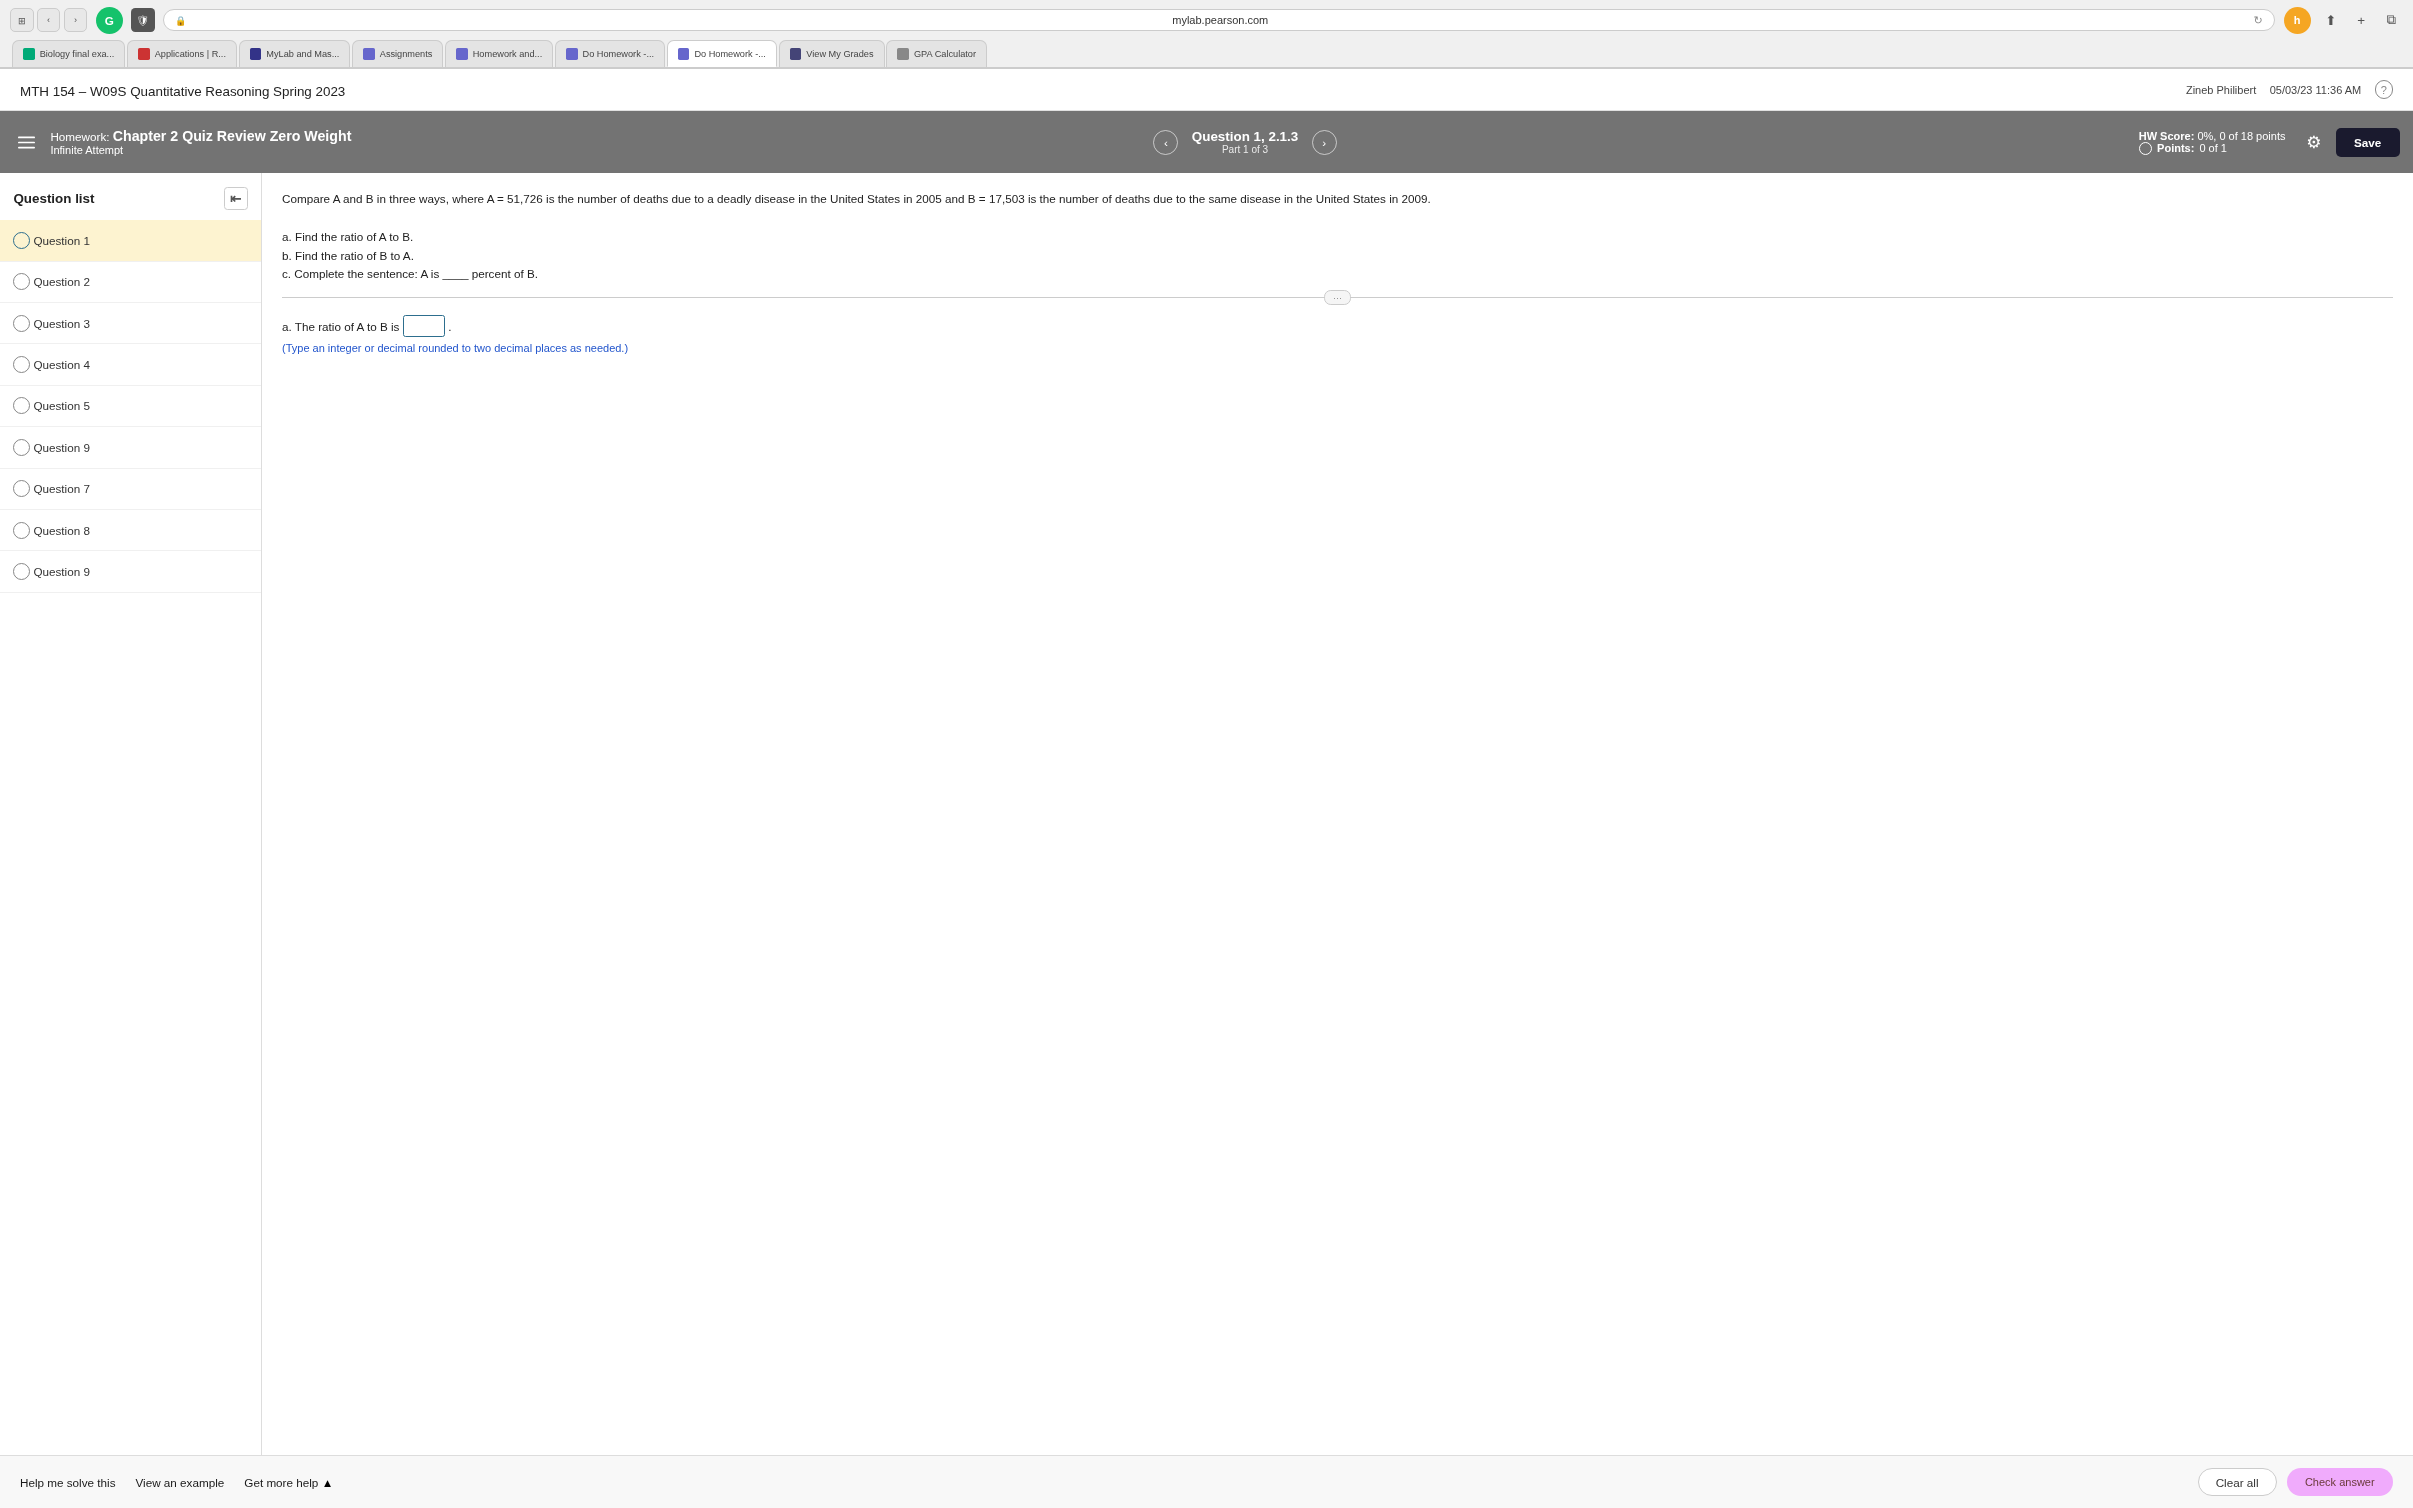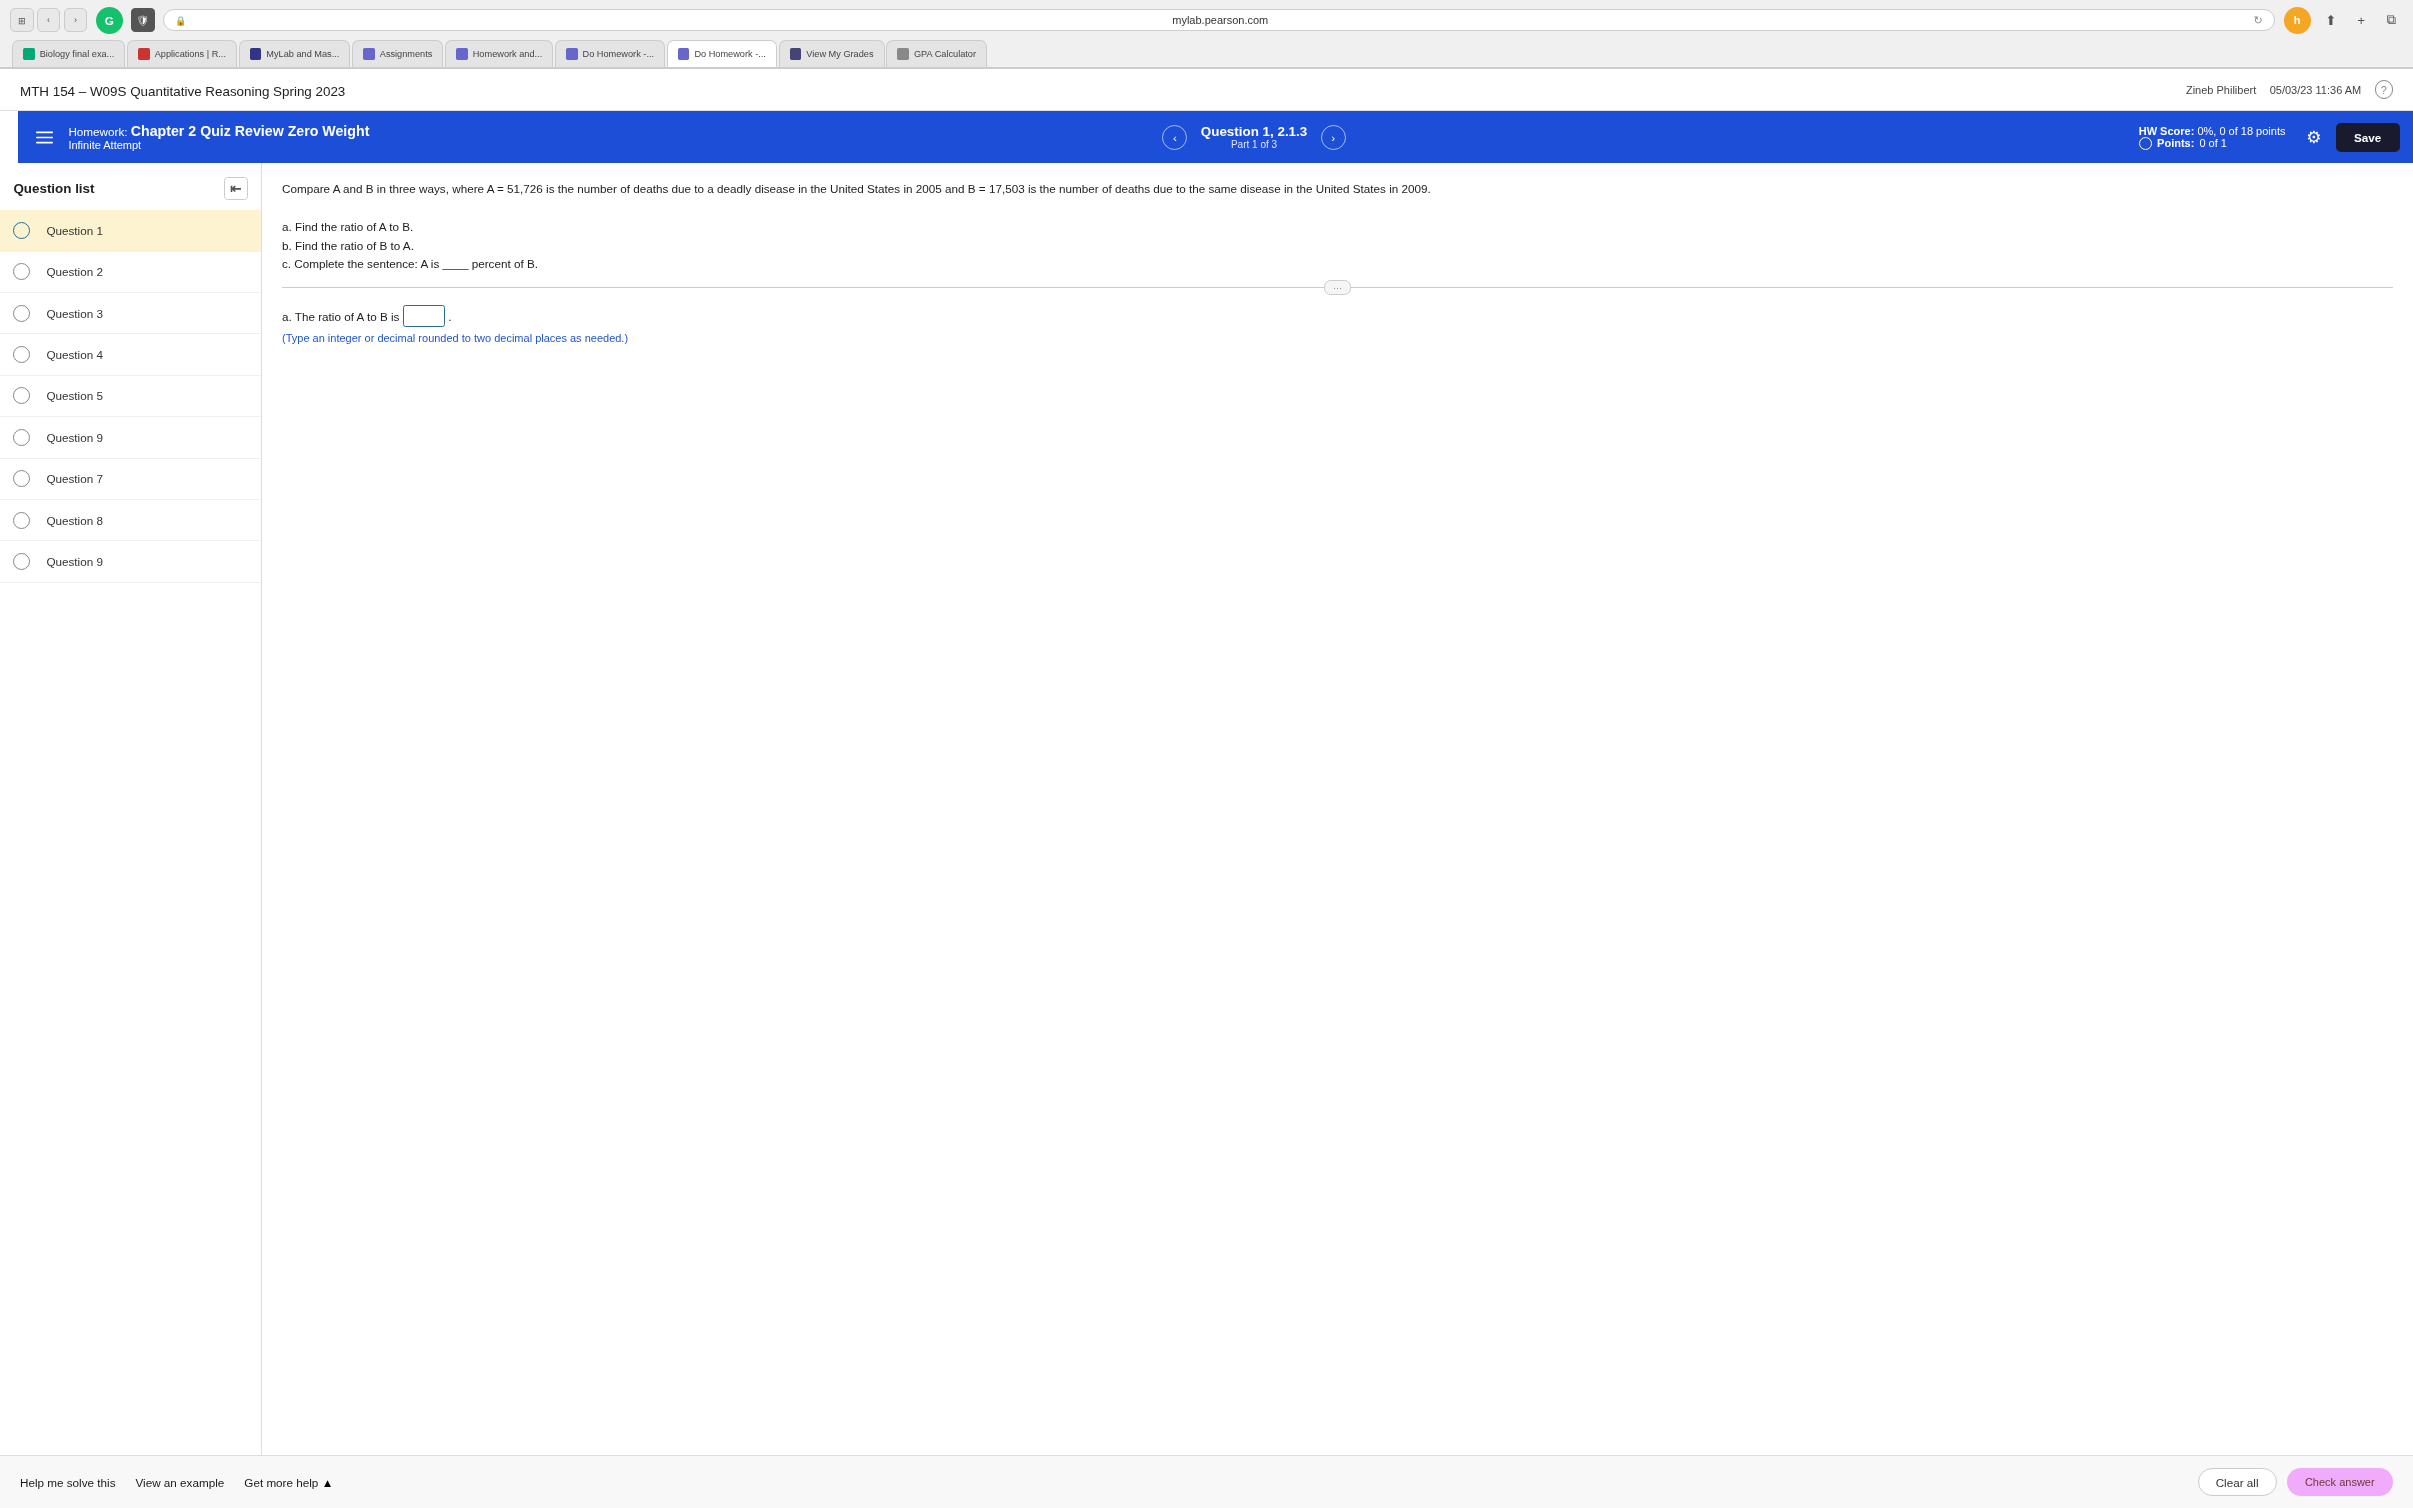--- a/index.html
+++ b/index.html
@@ -124,27 +124,26 @@
       justify-content: space-between;
       padding: 11.7px 20px;
       border-bottom: 0.8px solid #e0e0e0;
     }
     .page-header-title { font-size: 13.4px; font-weight: 500; color: #222; }
     .page-header-right { display: flex; align-items: center; gap: 13.4px; font-size: 11px; color: #444; }
     .help-icon { width: 18.4px; height: 18.4px; border: 1.7px solid #888; border-radius: 50%; display: flex; align-items: center; justify-content: center; font-size: 11px; color: #888; cursor: pointer; }
 
     
     .homework-bar {
-      background: #1d4ed8;
+      background: #737373;
       color: white;
       display: flex;
       align-items: center;
       padding: 0 13.4px;
-      height: 52px;
-      margin-left: 18px;
+      height: 62px;
     }
     .hw-menu-btn {
       width: 27px; height: 27px;
       display: flex; align-items: center; justify-content: center;
       cursor: pointer; margin-right: 10px;
     }
     .hw-title-section {
       flex: 0 0 auto;
     }
     .hw-label { font-size: 11.7px; font-weight: 400; }
@@ -218,21 +217,21 @@
       width: 23.5px; height: 23.5px;
       display: flex; align-items: center; justify-content: center;
       cursor: pointer; color: #555; font-size: 13.4px; border: 0.8px solid #ccc; border-radius: 3.4px;
     }
     .question-item {
       display: flex;
       align-items: center;
       padding: 11.7px 13.4px;
       cursor: pointer;
       border-bottom: 0.8px solid #f0f0f0;
-      gap: 16px;
+      gap: 3px;
       font-size: 11.7px;
       color: #333;
     }
     .question-item.active {
       background: #fdf3d0;
       font-weight: 500;
     }
     .question-radio {
       width: 17px; height: 17px;
       border: 1.7px solid #888;

